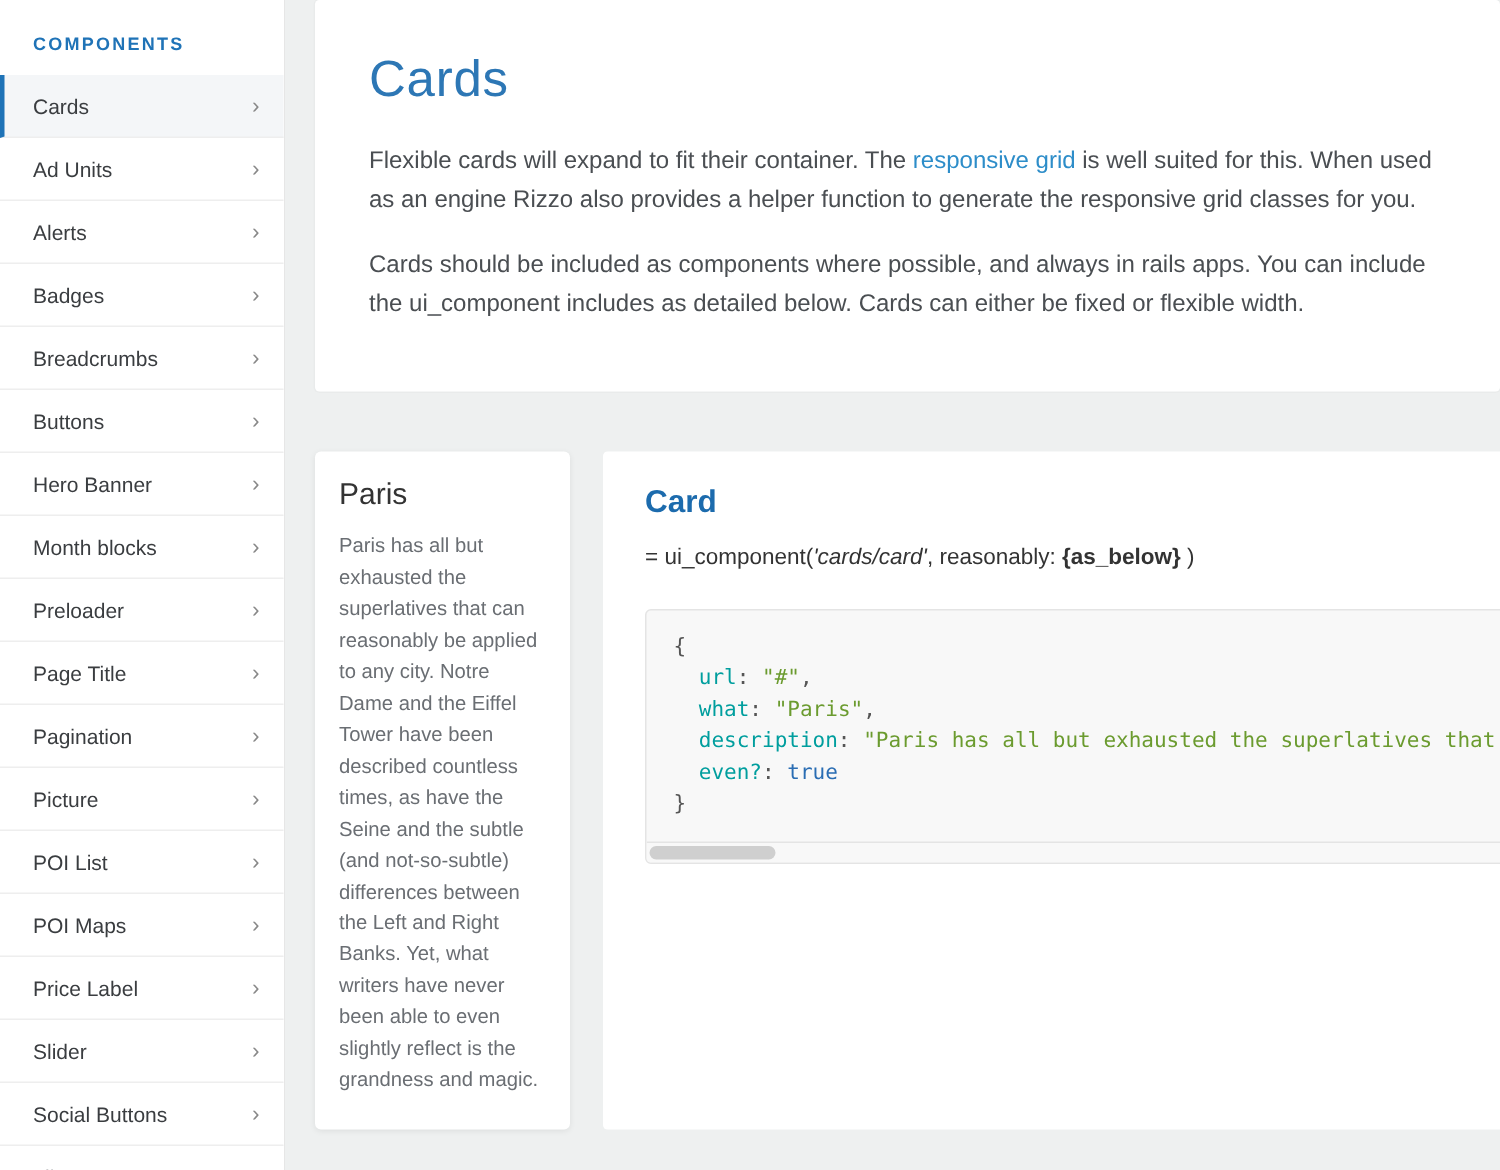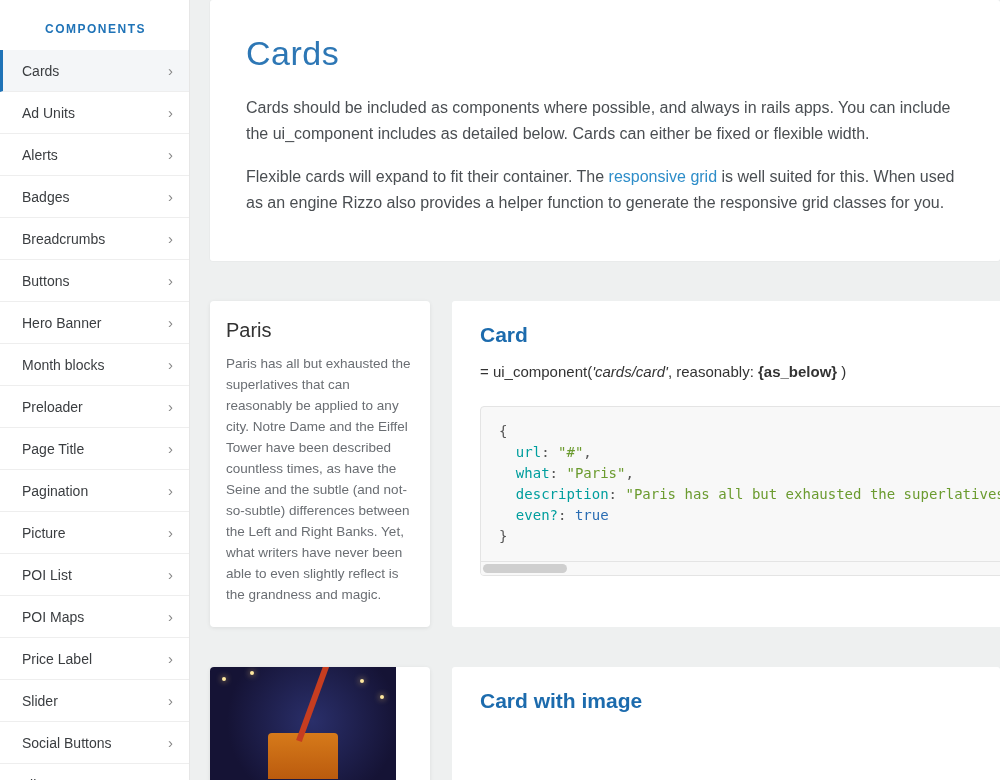--- a/index.html
+++ b/index.html
@@ -21,21 +21,20 @@
     border-right: 1px solid #e6e6e6;
     padding-top: 14px;
     overflow-y: auto;
   }
   .sidebar-title {
     color: #1f73b7;
     font-size: 12px;
     font-weight: 700;
     letter-spacing: 1.5px;
     padding: 8px 20px 14px 22px;
-    text-align: center;
   }
   .side-item {
     display: flex;
     align-items: center;
     justify-content: space-between;
     padding: 12px 16px 12px 22px;
     font-size: 14px;
     color: #3a3d40;
     border-bottom: 1px solid #eee;
     cursor: pointer;
@@ -76,21 +75,21 @@
     color: #4a4e52;
     margin-bottom: 18px;
   }
   .lead a { color: #2d8dc9; text-decoration: none; }
   .row {
     display: flex;
     gap: 22px;
     margin-bottom: 40px;
   }
   .card-preview {
-    width: 220px;
+    width: 170px;
     flex-shrink: 0;
     background: #fff;
     border-radius: 4px;
     padding: 18px 16px 22px 16px;
     box-shadow: 0 1px 4px rgba(0,0,0,0.08);
   }
   .card-preview.imgcard {
     padding: 0;
     overflow: hidden;
   }
@@ -264,24 +263,24 @@
   <div class="side-item">
       <span>Tiles</span>
       <span class="chevron">›</span>
     </div>
 </nav>
 
 <main class="main">
 
   <section class="panel">
     <h1 class="page-title">Cards</h1>
-    <p class="lead">Cards should be included as components where possible, and always in rails apps. You can include the ui_component includes as detailed below. Cards can either be fixed or flexible width.</p>
     <p class="lead">
       <span>Flexible cards will expand to fit their container. The </span><a href="#">responsive grid</a><span> is well suited for this. When used as an engine Rizzo also provides a helper function to generate the responsive grid classes for you.</span>
     </p>
+    <p class="lead">Cards should be included as components where possible, and always in rails apps. You can include the ui_component includes as detailed below. Cards can either be fixed or flexible width.</p>
   </section>
 
   <div class="row">
     <div class="card-preview">
       <div class="ptitle">Paris</div>
       <div class="pdesc">Paris has all but exhausted the superlatives that can reasonably be applied to any city. Notre Dame and the Eiffel Tower have been described countless times, as have the Seine and the subtle (and not-so-subtle) differences between the Left and Right Banks. Yet, what writers have never been able to even slightly reflect is the grandness and magic.</div>
     </div>
     <div class="right-panel">
       <div class="section-title">Card</div>
       <div class="call">

